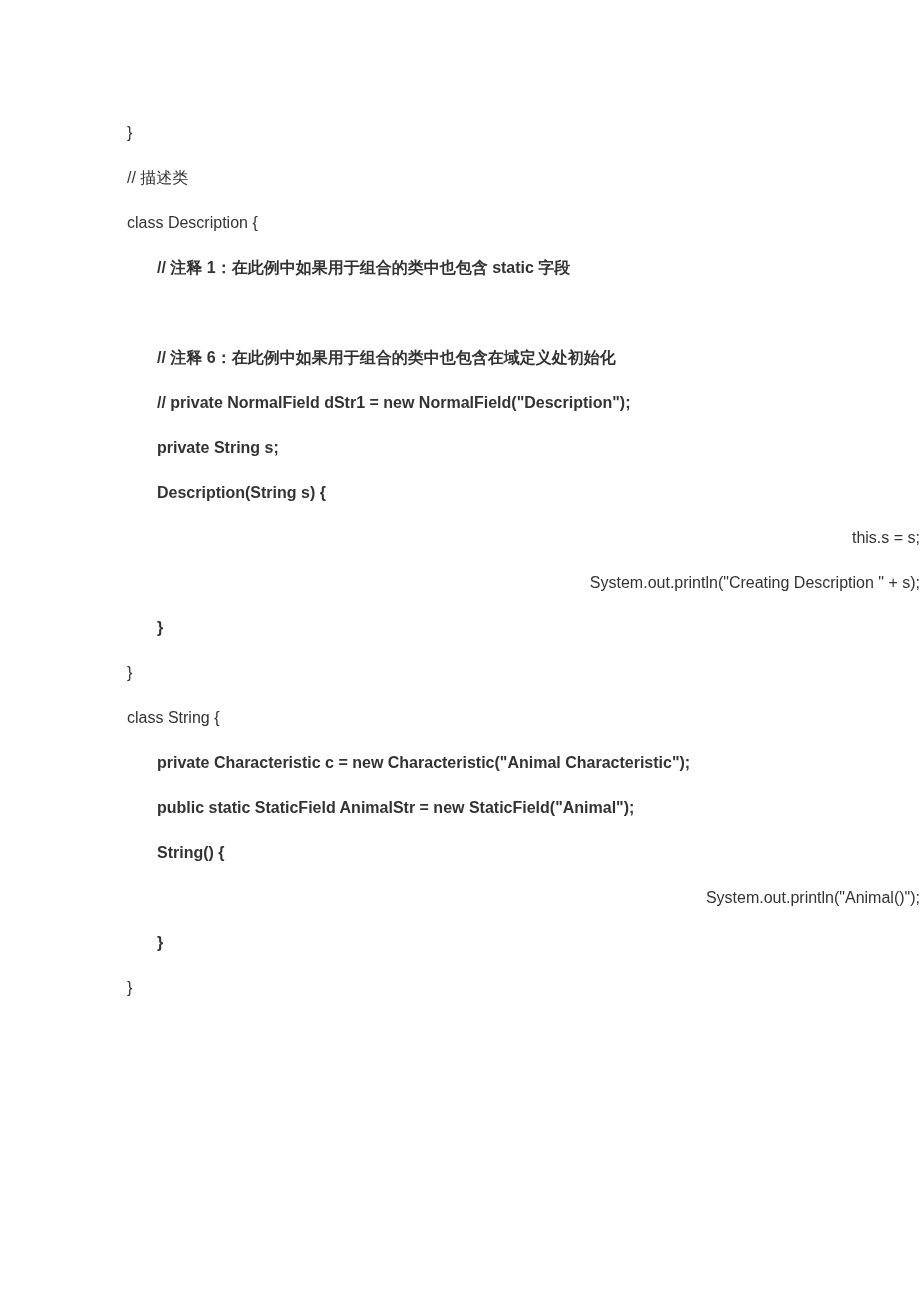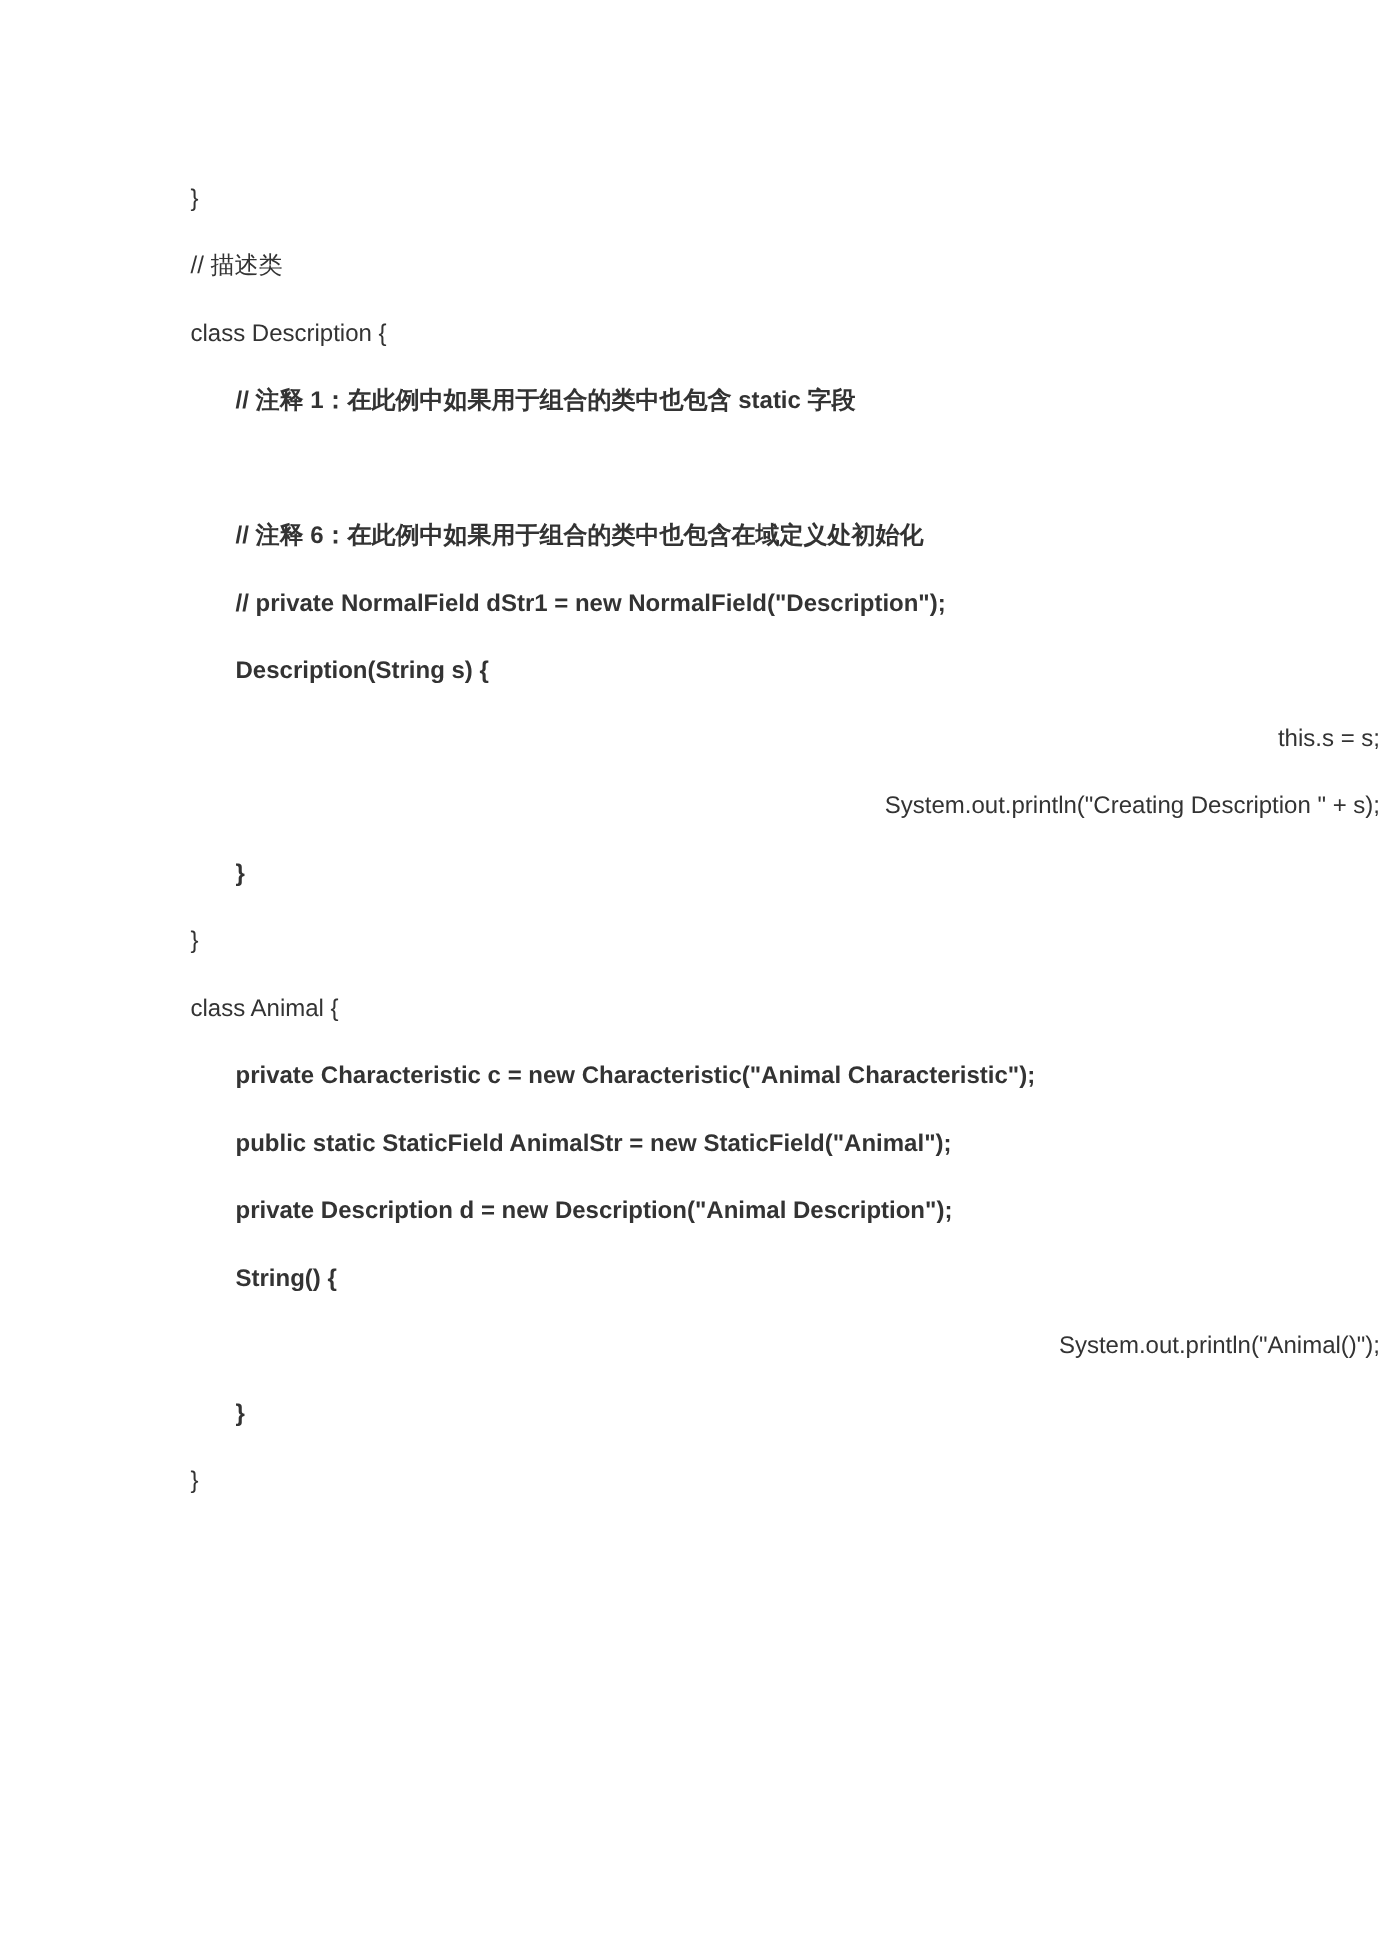--- a/index.html
+++ b/index.html
@@ -31,26 +31,26 @@
 <body>
 
 <div id="code-container">
     <div class="line">}</div>
     <div class="line">// 描述类</div>
     <div class="line">class Description {</div>
     <div class="line i1">// 注释 1：在此例中如果用于组合的类中也包含 static 字段</div>
     <div class="blank"></div>
     <div class="line i1">// 注释 6：在此例中如果用于组合的类中也包含在域定义处初始化</div>
     <div class="line i1">// private NormalField dStr1 = new NormalField("Description");</div>
+    <div class="line i1">private String s;</div>
     <div class="line i1">Description(String s) {</div>
     <div class="line i2">this.s = s;</div>
     <div class="line i2">System.out.println("Creating Description " + s);</div>
     <div class="line i1">}</div>
     <div class="line">}</div>
-    <div class="line">class Animal {</div>
+    <div class="line">class String {</div>
     <div class="line i1">private Characteristic c = new Characteristic("Animal Characteristic");</div>
     <div class="line i1">public static StaticField AnimalStr = new StaticField("Animal");</div>
-    <div class="line i1">private Description d = new Description("Animal Description");</div>
     <div class="line i1">String() {</div>
     <div class="line i2">System.out.println("Animal()");</div>
     <div class="line i1">}</div>
     <div class="line">}</div>
   </div>
 
 </body></html>

